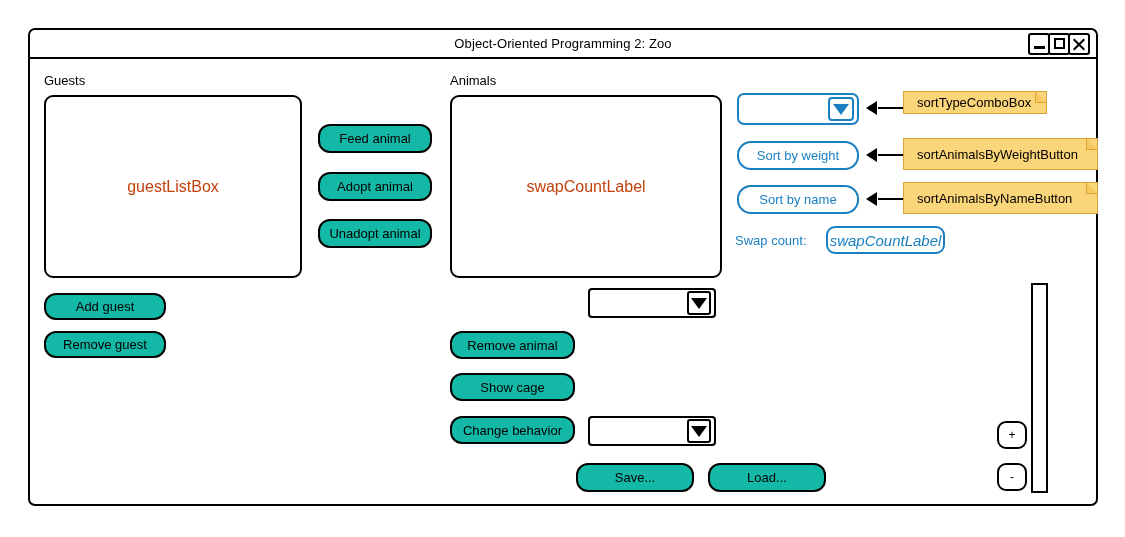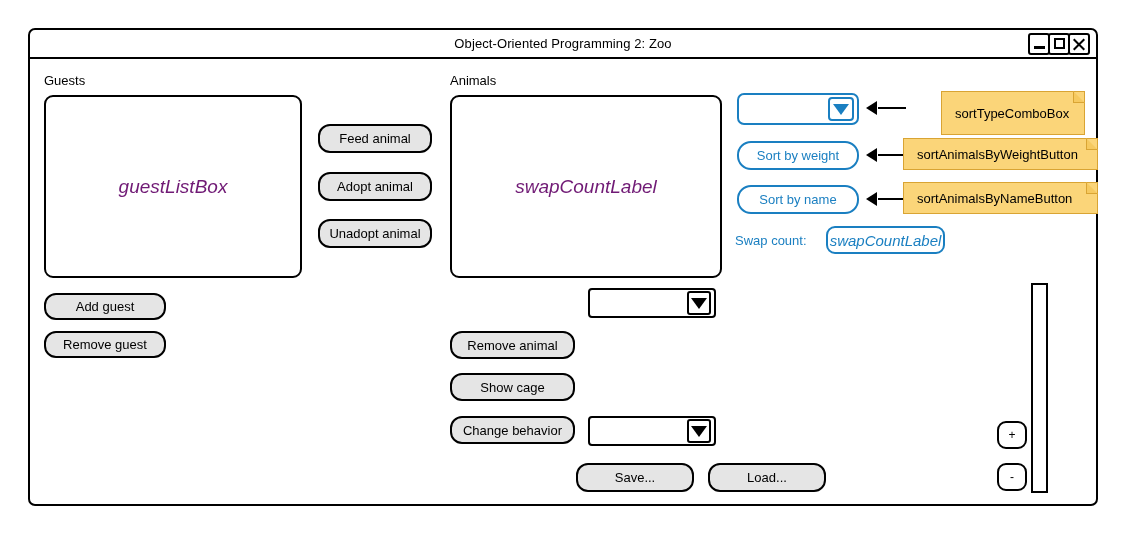--- a/index.html
+++ b/index.html
@@ -102,31 +102,30 @@
   .listbox {
     position: absolute;
     border: 2px solid #000;
     border-radius: 9px;
     background: #fff;
     display: flex;
     align-items: center;
     justify-content: center;
   }
   .listbox-text {
-    font-size: 19px;
-    font-style: italic;
-    color: #701a75;
+    font-size: 16px;
+    color: #c2410c;
   }
 
   
   .btn {
     position: absolute;
     border: 2px solid #000;
     border-radius: 12px;
-    background: #e5e5e5;
+    background: #14b8a6;
     display: flex;
     align-items: center;
     justify-content: center;
     font-size: 13px;
     color: #000;
     white-space: nowrap;
     cursor: pointer;
   }
 
   
@@ -364,21 +363,21 @@
 
   <div class="arrow-line" style="left:878px; top:107px; width:28px;"></div>
   <div class="arrow-head" style="left:866px; top:101px;"></div>
 
   <div class="arrow-line" style="left:878px; top:154px; width:28px;"></div>
   <div class="arrow-head" style="left:866px; top:148px;"></div>
 
   <div class="arrow-line" style="left:878px; top:198px; width:28px;"></div>
   <div class="arrow-head" style="left:866px; top:192px;"></div>
 
-  <div class="note" style="left:903px; top:91px; width:144px; height:44px;margin-left:38px;">
+  <div class="note" style="left:903px; top:91px; width:144px; height:23px;">
     <span>sortTypeComboBox</span>
   </div>
 
   <div class="note" style="left:903px; top:138px; width:195px; height:32px;">
     <span>sortAnimalsByWeightButton</span>
   </div>
 
   <div class="note" style="left:903px; top:182px; width:195px; height:32px;">
     <span>sortAnimalsByNameButton</span>
   </div>

